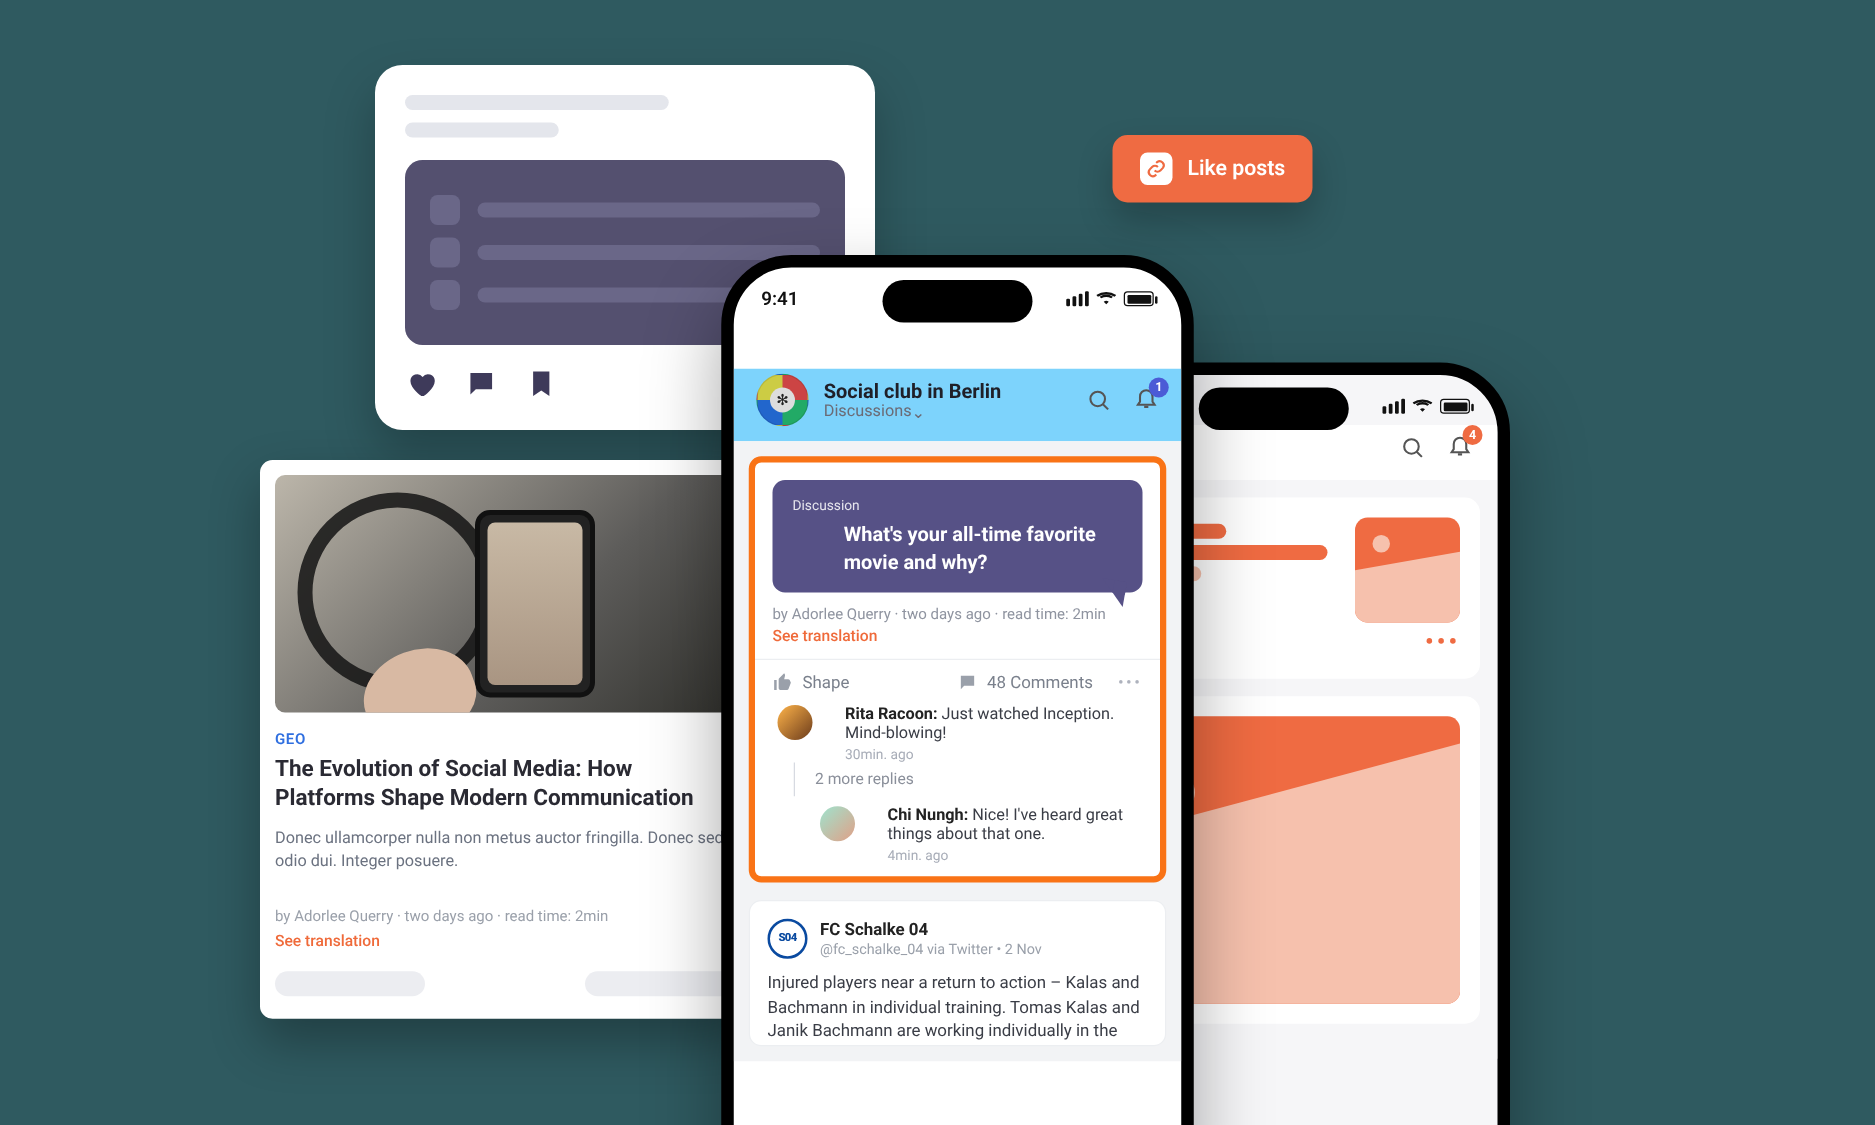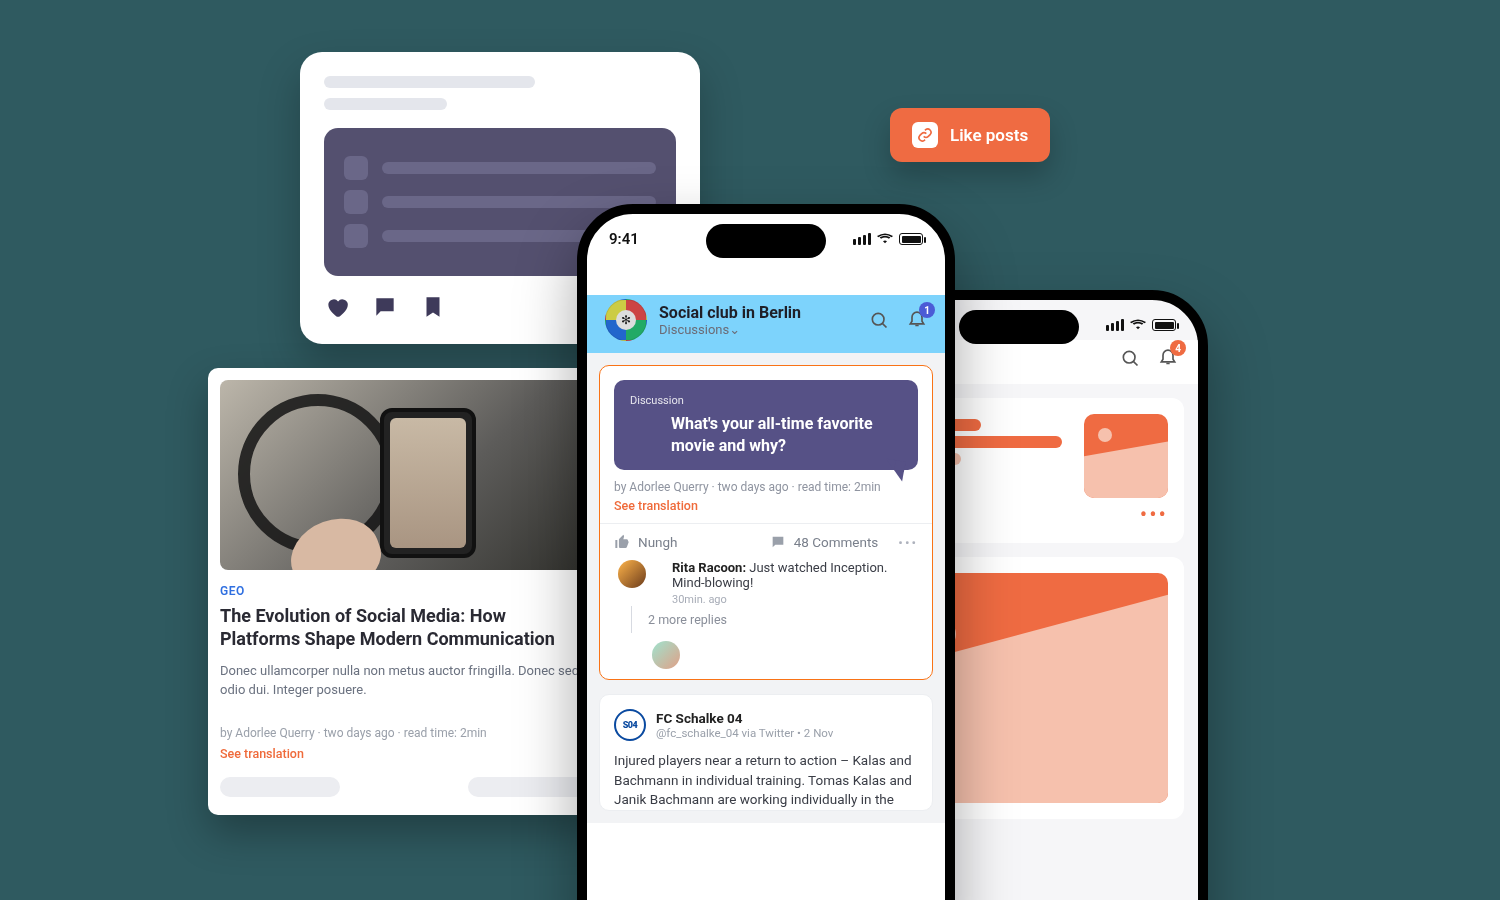--- a/index.html
+++ b/index.html
@@ -165,21 +165,21 @@
   }
   .avatar-club {
     width:42px; height:42px; border-radius:50%;
     background: conic-gradient(#c44 0 90deg,#2a6 90deg 180deg,#26c 180deg 270deg,#cc4 270deg 360deg);
     position:relative; flex:none;
     border:1px solid rgba(0,0,0,0.1);
   }
   .avatar-club::after{content:"✻";position:absolute;inset:0;display:flex;align-items:center;justify-content:center;color:#222;background:#ddd;width:20px;height:20px;border-radius:50%;margin:auto;font-size:12px;}
   .club-title { font-size:16px; font-weight:700; color:#1f1f28; }
   .phone-a .body { background:#f2f3f5; padding:12px; }
-  .disc-card { background:#fff; border-radius:10px; padding:14px 14px 10px; border:1px solid #f97316; }
+  .disc-card { background:#fff; border-radius:10px; padding:14px 14px 10px; border:5px solid #f97316; }
   .bubble {
     background:#565186; color:#fff; border-radius:10px;
     padding:14px 16px; position:relative; margin-bottom:10px;
   }
   .bubble::after{
     content:""; position:absolute; right:14px; bottom:-10px;
     border:10px solid transparent; border-top-color:#565186; border-right-color:#565186;
     transform:rotate(10deg);
   }
   .bubble .tag { font-size:11px; opacity:0.85; margin-bottom:6px; }
@@ -399,41 +399,45 @@
       </div>
       <div class="disc-meta">by Adorlee Querry · two days ago · read time: 2min</div>
       <div class="translate" style="font-size:12.5px">See translation</div>
 
       <div class="disc-actions">
         <span class="ico">
             <svg viewBox="0 0 24 24" fill="#9aa0aa">
               <path d="M2 21h3V9H2zm19-11c0-1-1-2-2-2h-5l1-4V3c0-.3-.1-.6-.3-.8L14 1 8 7c-.4.4-.6.9-.6 1.4V19c0 1 1 2 2 2h8c.8 0 1.5-.5 1.8-1.2l2.6-7c.1-.3.2-.5.2-.8z"></path>
             </svg>
           </span>
-        <span>Nungh</span>
+        <span>Shape</span>
         <span class="spacer"></span>
         <span class="ico">
             <svg viewBox="0 0 24 24" fill="#9aa0aa">
               <path d="M4 4h16v12H8l-4 4z"></path>
             </svg>
           </span>
         <span>48 Comments</span>
         <span class="more-dots" style="margin-left:12px">•••</span>
       </div>
 
       <div class="cmt">
         <div class="av r"></div>
         <div>
           <span class="name">Rita Racoon:</span><span> Just watched Inception. Mind-blowing!</span>
           <div class="time">30min. ago</div>
         </div>
       </div>
       <div class="thread-line">2 more replies</div>
       <div class="cmt reply">
         <div class="av c"></div>
+        <div>
+          <span class="name">Chi Nungh:</span><span> Nice! I've heard great things about that one.</span>
+          <div class="time">4min. ago</div>
+        </div>
       </div>
     </div>
 
     <div class="post2">
       <div class="post2-head">
         <div class="s04">S04</div>
         <div>
           <div class="post2-name">FC Schalke 04</div>
           <div class="post2-meta">@fc_schalke_04 via Twitter • 2 Nov</div>
         </div>

